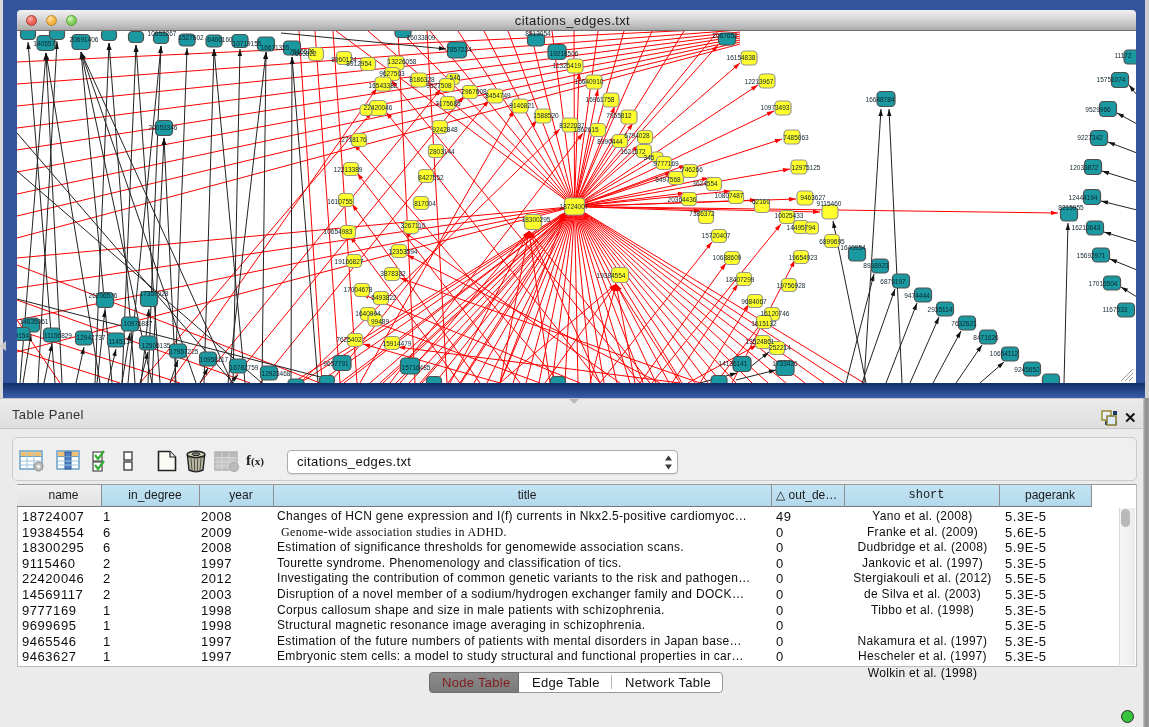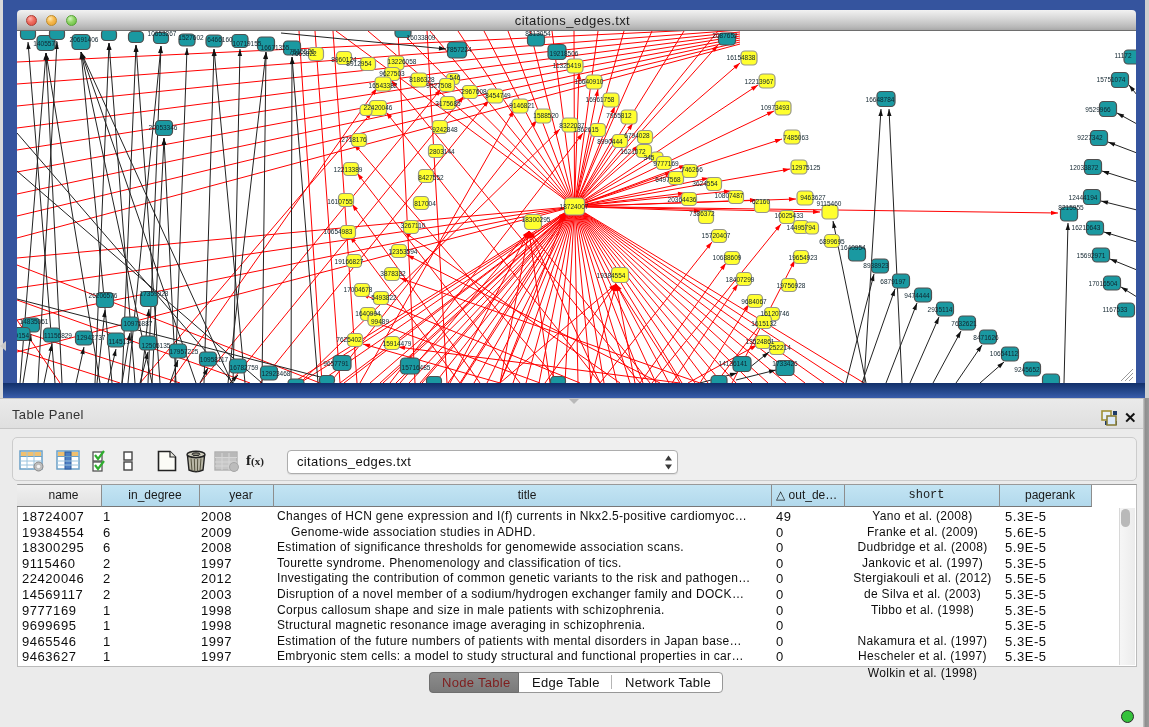--- a/index.html
+++ b/index.html
@@ -790,21 +790,21 @@
 <div class="cell" style="left:22px;top:509.0px;">18724007</div>
 <div class="cell" style="left:103px;top:509.0px;">1</div>
 <div class="cell" style="left:201px;top:509.0px;">2008</div>
 <div class="cell cellt" style="left:277px;top:509.0px;max-width:492px;overflow:hidden;">Changes of HCN gene expression and I(f) currents in Nkx2.5‑positive cardiomyoc…</div>
 <div class="cell" style="left:776px;top:509.0px;">49</div>
 <div class="cell cellt" style="left:845px;top:509.0px;width:155px;text-align:center;">Yano et al. (2008)</div>
 <div class="cell" style="left:1005px;top:509.0px;">5.3E‑5</div>
 <div class="cell" style="left:22px;top:524.6px;">19384554</div>
 <div class="cell" style="left:103px;top:524.6px;">6</div>
 <div class="cell" style="left:201px;top:524.6px;">2009</div>
-<div class="cell cellt" style="left:291px;top:524.6px;max-width:492px;overflow:hidden;">Genome‑wide association studies in ADHD.</div>
+<div class="cell cellt" style="left:281px;top:524.6px;max-width:492px;overflow:hidden;font-family:Liberation Serif, serif;">Genome‑wide association studies in ADHD.</div>
 <div class="cell" style="left:776px;top:524.6px;">0</div>
 <div class="cell cellt" style="left:845px;top:524.6px;width:155px;text-align:center;">Franke et al. (2009)</div>
 <div class="cell" style="left:1005px;top:524.6px;">5.6E‑5</div>
 <div class="cell" style="left:22px;top:540.2px;">18300295</div>
 <div class="cell" style="left:103px;top:540.2px;">6</div>
 <div class="cell" style="left:201px;top:540.2px;">2008</div>
 <div class="cell cellt" style="left:277px;top:540.2px;max-width:492px;overflow:hidden;">Estimation of significance thresholds for genomewide association scans.</div>
 <div class="cell" style="left:776px;top:540.2px;">0</div>
 <div class="cell cellt" style="left:845px;top:540.2px;width:155px;text-align:center;">Dudbridge et al. (2008)</div>
 <div class="cell" style="left:1005px;top:540.2px;">5.9E‑5</div>

